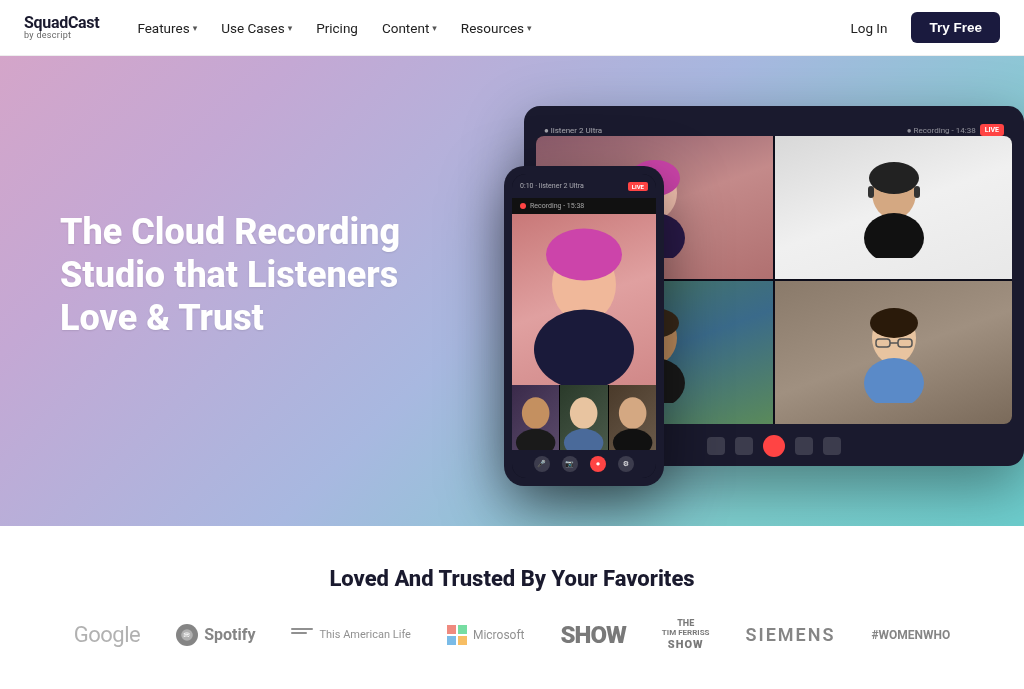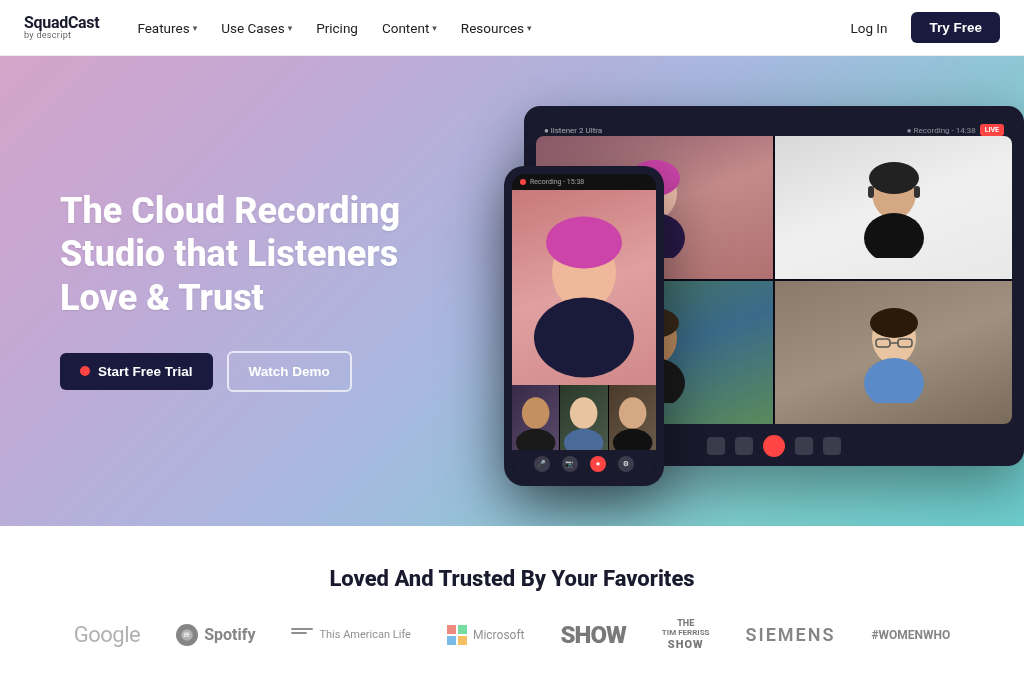--- a/index.html
+++ b/index.html
@@ -392,27 +392,20 @@
   </div>
   <div class="nav-actions">
     <a class="btn-login">Log In</a>
     <button class="btn-try-free">Try Free</button>
   </div>
 </nav>
 
 <section class="hero">
   <div class="hero-content">
     <h1 class="hero-title">The Cloud Recording Studio that Listeners Love &amp; Trust</h1>
-    <div class="hero-buttons">
-      <button class="btn-start-trial">
-        <span class="btn-record-dot"></span>
-        <span>Start Free Trial</span>
-      </button>
-      <button class="btn-watch-demo">Watch Demo</button>
-    </div>
   </div>
 
   <div class="hero-images">
 
     <div class="tablet-mockup">
 
       <div style="position:absolute;top:14px;left:20px;right:20px;height:20px;display:flex;align-items:center;justify-content:space-between;z-index:5;">
         <span style="font-size:8px;color:rgba(255,255,255,0.6);">● listener 2 Ultra</span>
         <div style="display:flex;align-items:center;gap:4px;">
           <span style="font-size:8px;color:rgba(255,255,255,0.5);">● Recording - 14:38</span>
@@ -476,20 +469,24 @@
         <span style="width:18px;height:18px;background:rgba(255,255,255,0.15);border-radius:4px;display:inline-block;"></span>
         <span style="width:18px;height:18px;background:rgba(255,255,255,0.15);border-radius:4px;display:inline-block;"></span>
         <span style="width:22px;height:22px;background:#ff4444;border-radius:50%;display:inline-block;"></span>
         <span style="width:18px;height:18px;background:rgba(255,255,255,0.15);border-radius:4px;display:inline-block;"></span>
         <span style="width:18px;height:18px;background:rgba(255,255,255,0.15);border-radius:4px;display:inline-block;"></span>
       </div>
     </div>
 
     <div class="phone-mockup">
       <div class="phone-screen">
+        <div class="phone-top-bar">
+          <span class="phone-top-text">0:10 · listener 2 Ultra</span>
+          <span class="phone-live-badge">LIVE</span>
+        </div>
         <div class="phone-recording-bar">
           <span class="recording-dot"></span>
           <span class="recording-text">Recording - 15:38</span>
         </div>
         <div class="phone-main-video">
           <svg width="100%" height="100%" viewBox="0 0 144 160">
             <ellipse cx="72" cy="65" rx="32" ry="38" fill="#f0b89a"></ellipse>
             <ellipse cx="72" cy="130" rx="50" ry="40" fill="#1a1a3a"></ellipse>
             <ellipse cx="72" cy="35" rx="38" ry="26" fill="#cc44aa"></ellipse>
           </svg>

